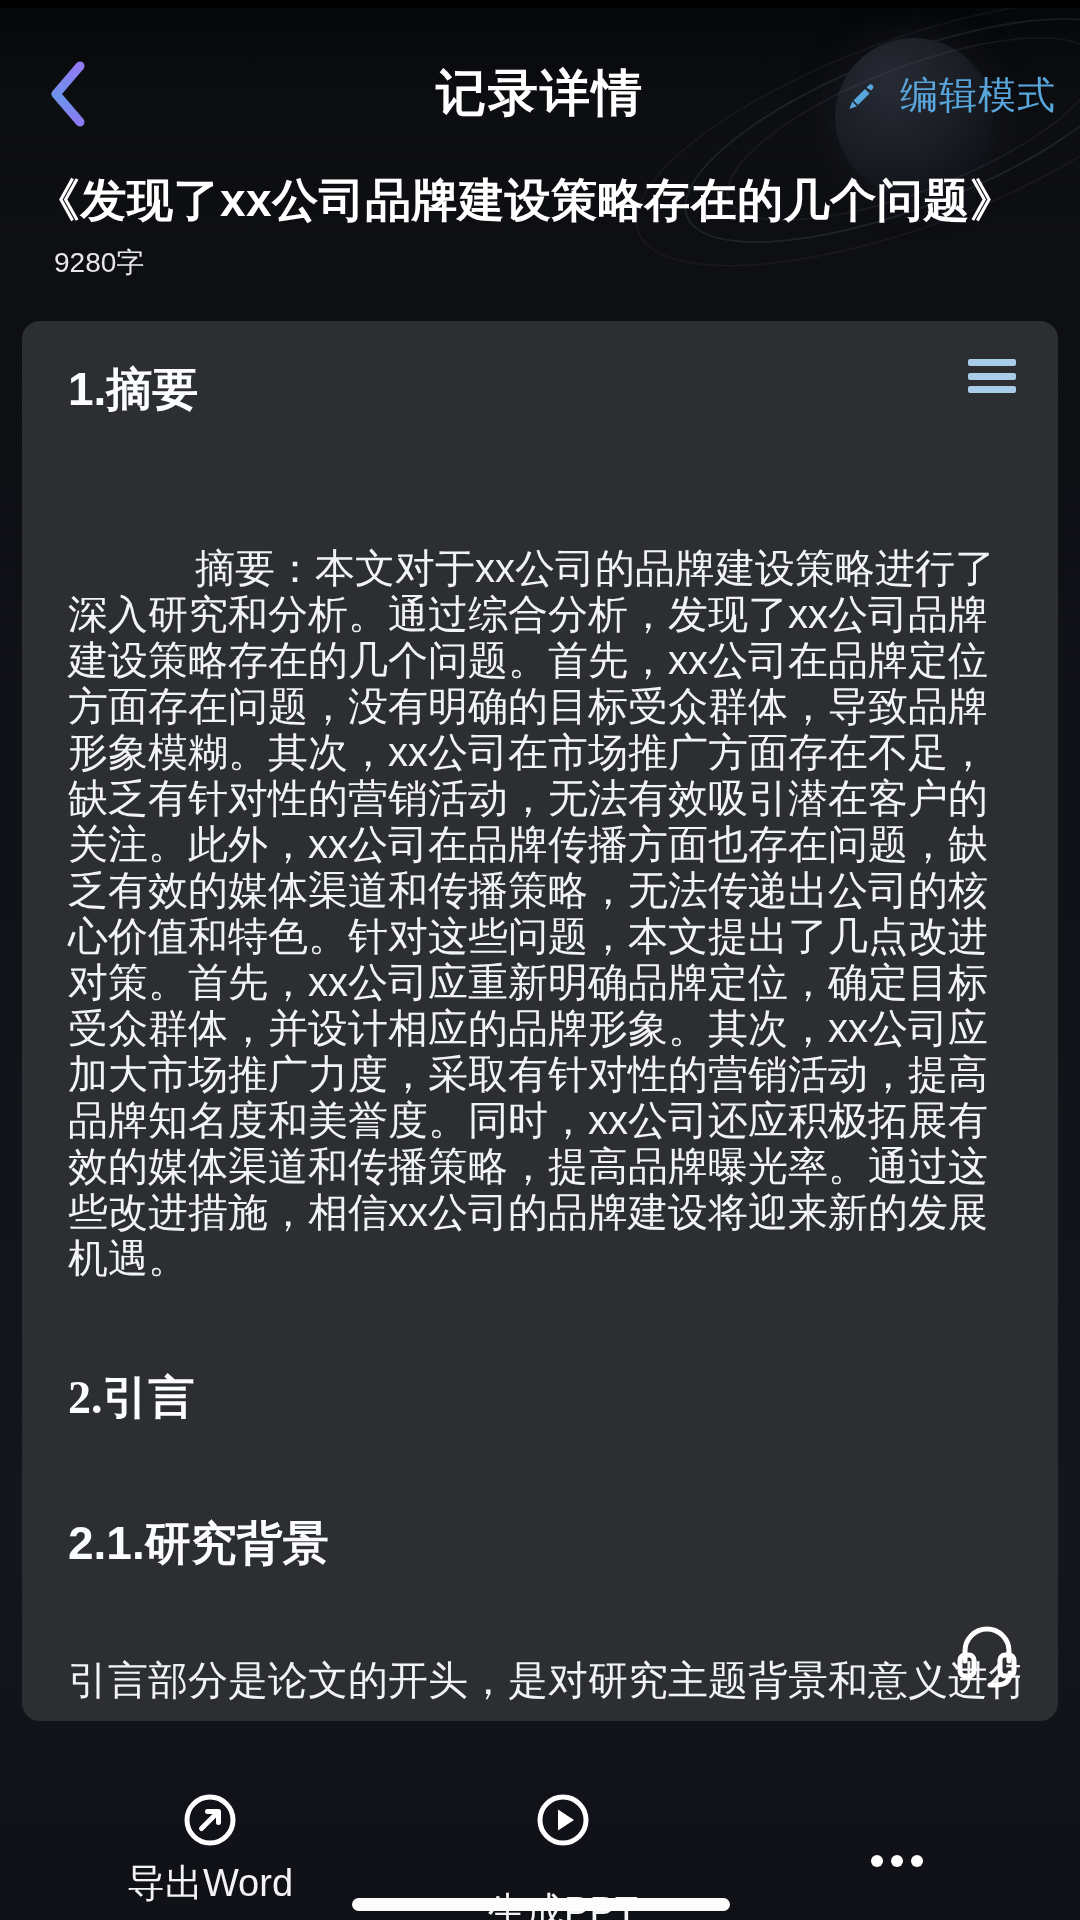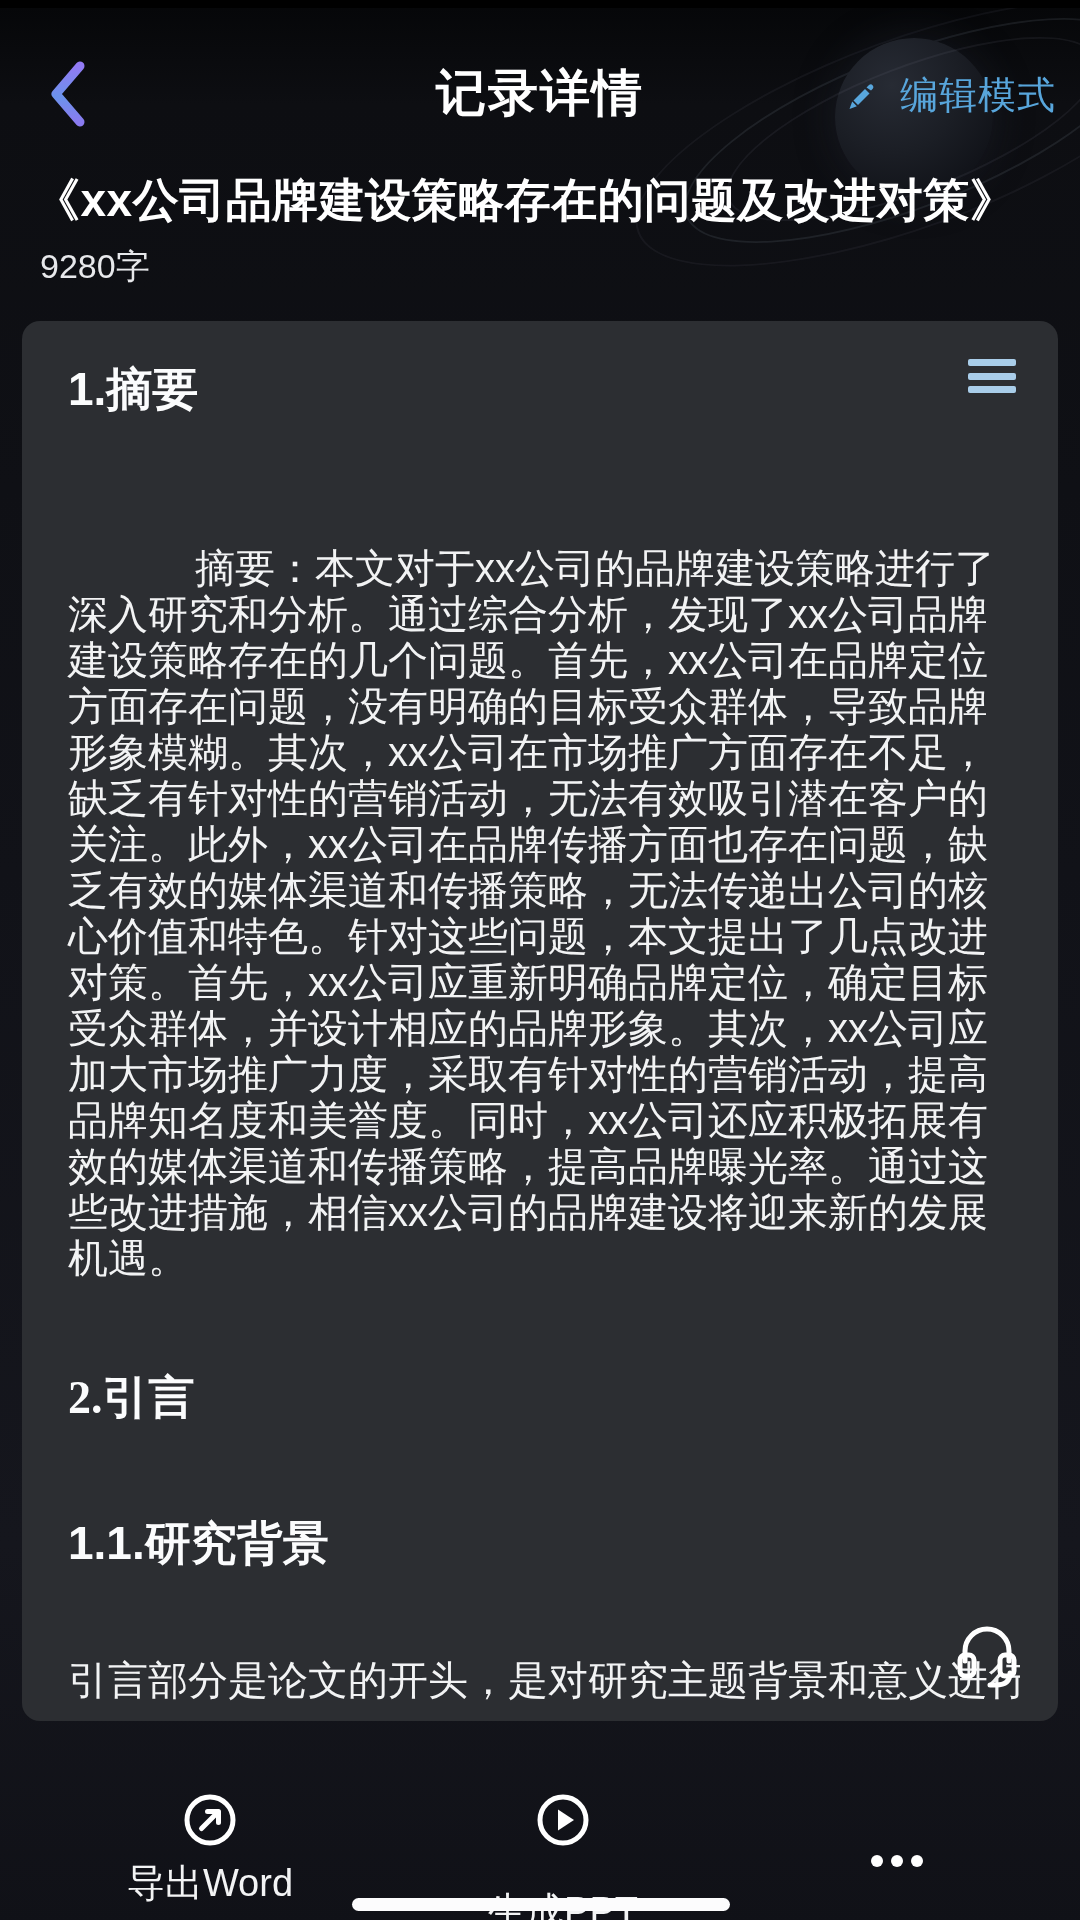--- a/index.html
+++ b/index.html
@@ -39,21 +39,21 @@
     position: absolute; right: 24px; top: 62px; display: flex; align-items: center; gap: 25px;
     cursor: pointer;
   }
   .edit-btn .label { font-size: 38px; color: #58a6dc; letter-spacing: 1px; }
 
   
   .record-title {
     position: absolute; left: 34px; right: 30px; top: 162px; z-index: 5;
     font-size: 46px; font-weight: bold; color: #ffffff; white-space: nowrap; letter-spacing: 0.5px;
   }
-  .word-count { position: absolute; left: 40px; top: 236px; z-index: 5; font-size: 34px; color: #e7e8eb; }
+  .word-count { position: absolute; left: 54px; top: 236px; z-index: 5; font-size: 28px; color: #e7e8eb; }
 
   
   .card {
     position: absolute; left: 22px; top: 313px; width: 1036px; height: 1400px; z-index: 4;
     background: #2c2e32; border-radius: 18px; overflow: hidden;
   }
   .card .h1 { position: absolute; left: 46px; top: 38px; font-size: 46px; font-weight: bold; color: #fbfcfd; }
   .menu-icon { position: absolute; right: 42px; top: 38px; width: 48px; height: 34px; cursor: pointer; }
   .menu-icon .bar { width: 48px; height: 7px; border-radius: 2px; background: #a9cde9; margin-bottom: 6.5px; }
   .card .abstract {
@@ -113,35 +113,35 @@
         <g fill="#58a6dc">
           <path d="M12.5 21.5 L24 10 L28.5 14.5 L17 26 Z"></path>
           <path d="M8.5 30 L11.2 22.6 L15.9 27.3 Z"></path>
           <path d="M25.5 8.5 L28 6 Q30 4.5 31.6 6.2 Q33.3 8 31.8 9.8 L30 11.6 Z"></path>
         </g>
       </svg>
       <span class="label">编辑模式</span>
     </div>
   </div>
 
-  <div class="record-title">《xx公司品牌建设策略存在的问题及改进对策》</div>
+  <div class="record-title">《发现了xx公司品牌建设策略存在的几个问题》</div>
   <div class="word-count">9280字</div>
 
   <div class="card">
     <div class="h1">1.摘要</div>
     <div class="menu-icon">
       <div class="bar"></div>
       <div class="bar"></div>
       <div class="bar"></div>
     </div>
 
     <div class="abstract">摘要：本文对于xx公司的品牌建设策略进行了深入研究和分析。通过综合分析，发现了xx公司品牌建设策略存在的几个问题。首先，xx公司在品牌定位方面存在问题，没有明确的目标受众群体，导致品牌形象模糊。其次，xx公司在市场推广方面存在不足，缺乏有针对性的营销活动，无法有效吸引潜在客户的关注。此外，xx公司在品牌传播方面也存在问题，缺乏有效的媒体渠道和传播策略，无法传递出公司的核心价值和特色。针对这些问题，本文提出了几点改进对策。首先，xx公司应重新明确品牌定位，确定目标受众群体，并设计相应的品牌形象。其次，xx公司应加大市场推广力度，采取有针对性的营销活动，提高品牌知名度和美誉度。同时，xx公司还应积极拓展有效的媒体渠道和传播策略，提高品牌曝光率。通过这些改进措施，相信xx公司的品牌建设将迎来新的发展机遇。</div>
 
     <div class="h2">2.引言</div>
-    <div class="h21">1.1.研究背景</div>
+    <div class="h21">2.1.研究背景</div>
 
     <div class="intro">引言部分是论文的开头，是对研究主题背景和意义进行</div>
 
     <div class="headset-btn">
       <svg width="66" height="74" viewBox="0 0 66 74">
         <g fill="none" stroke="#ffffff" stroke-width="5" stroke-linecap="round">
           <path d="M11 44 V34 a22 22 0 0 1 44 0 V44"></path>
           <rect x="6" y="38" width="14" height="21" rx="5"></rect>
           <rect x="46" y="38" width="14" height="21" rx="5"></rect>
           <path d="M56 56 Q56 68 42 68 L36 68"></path>

